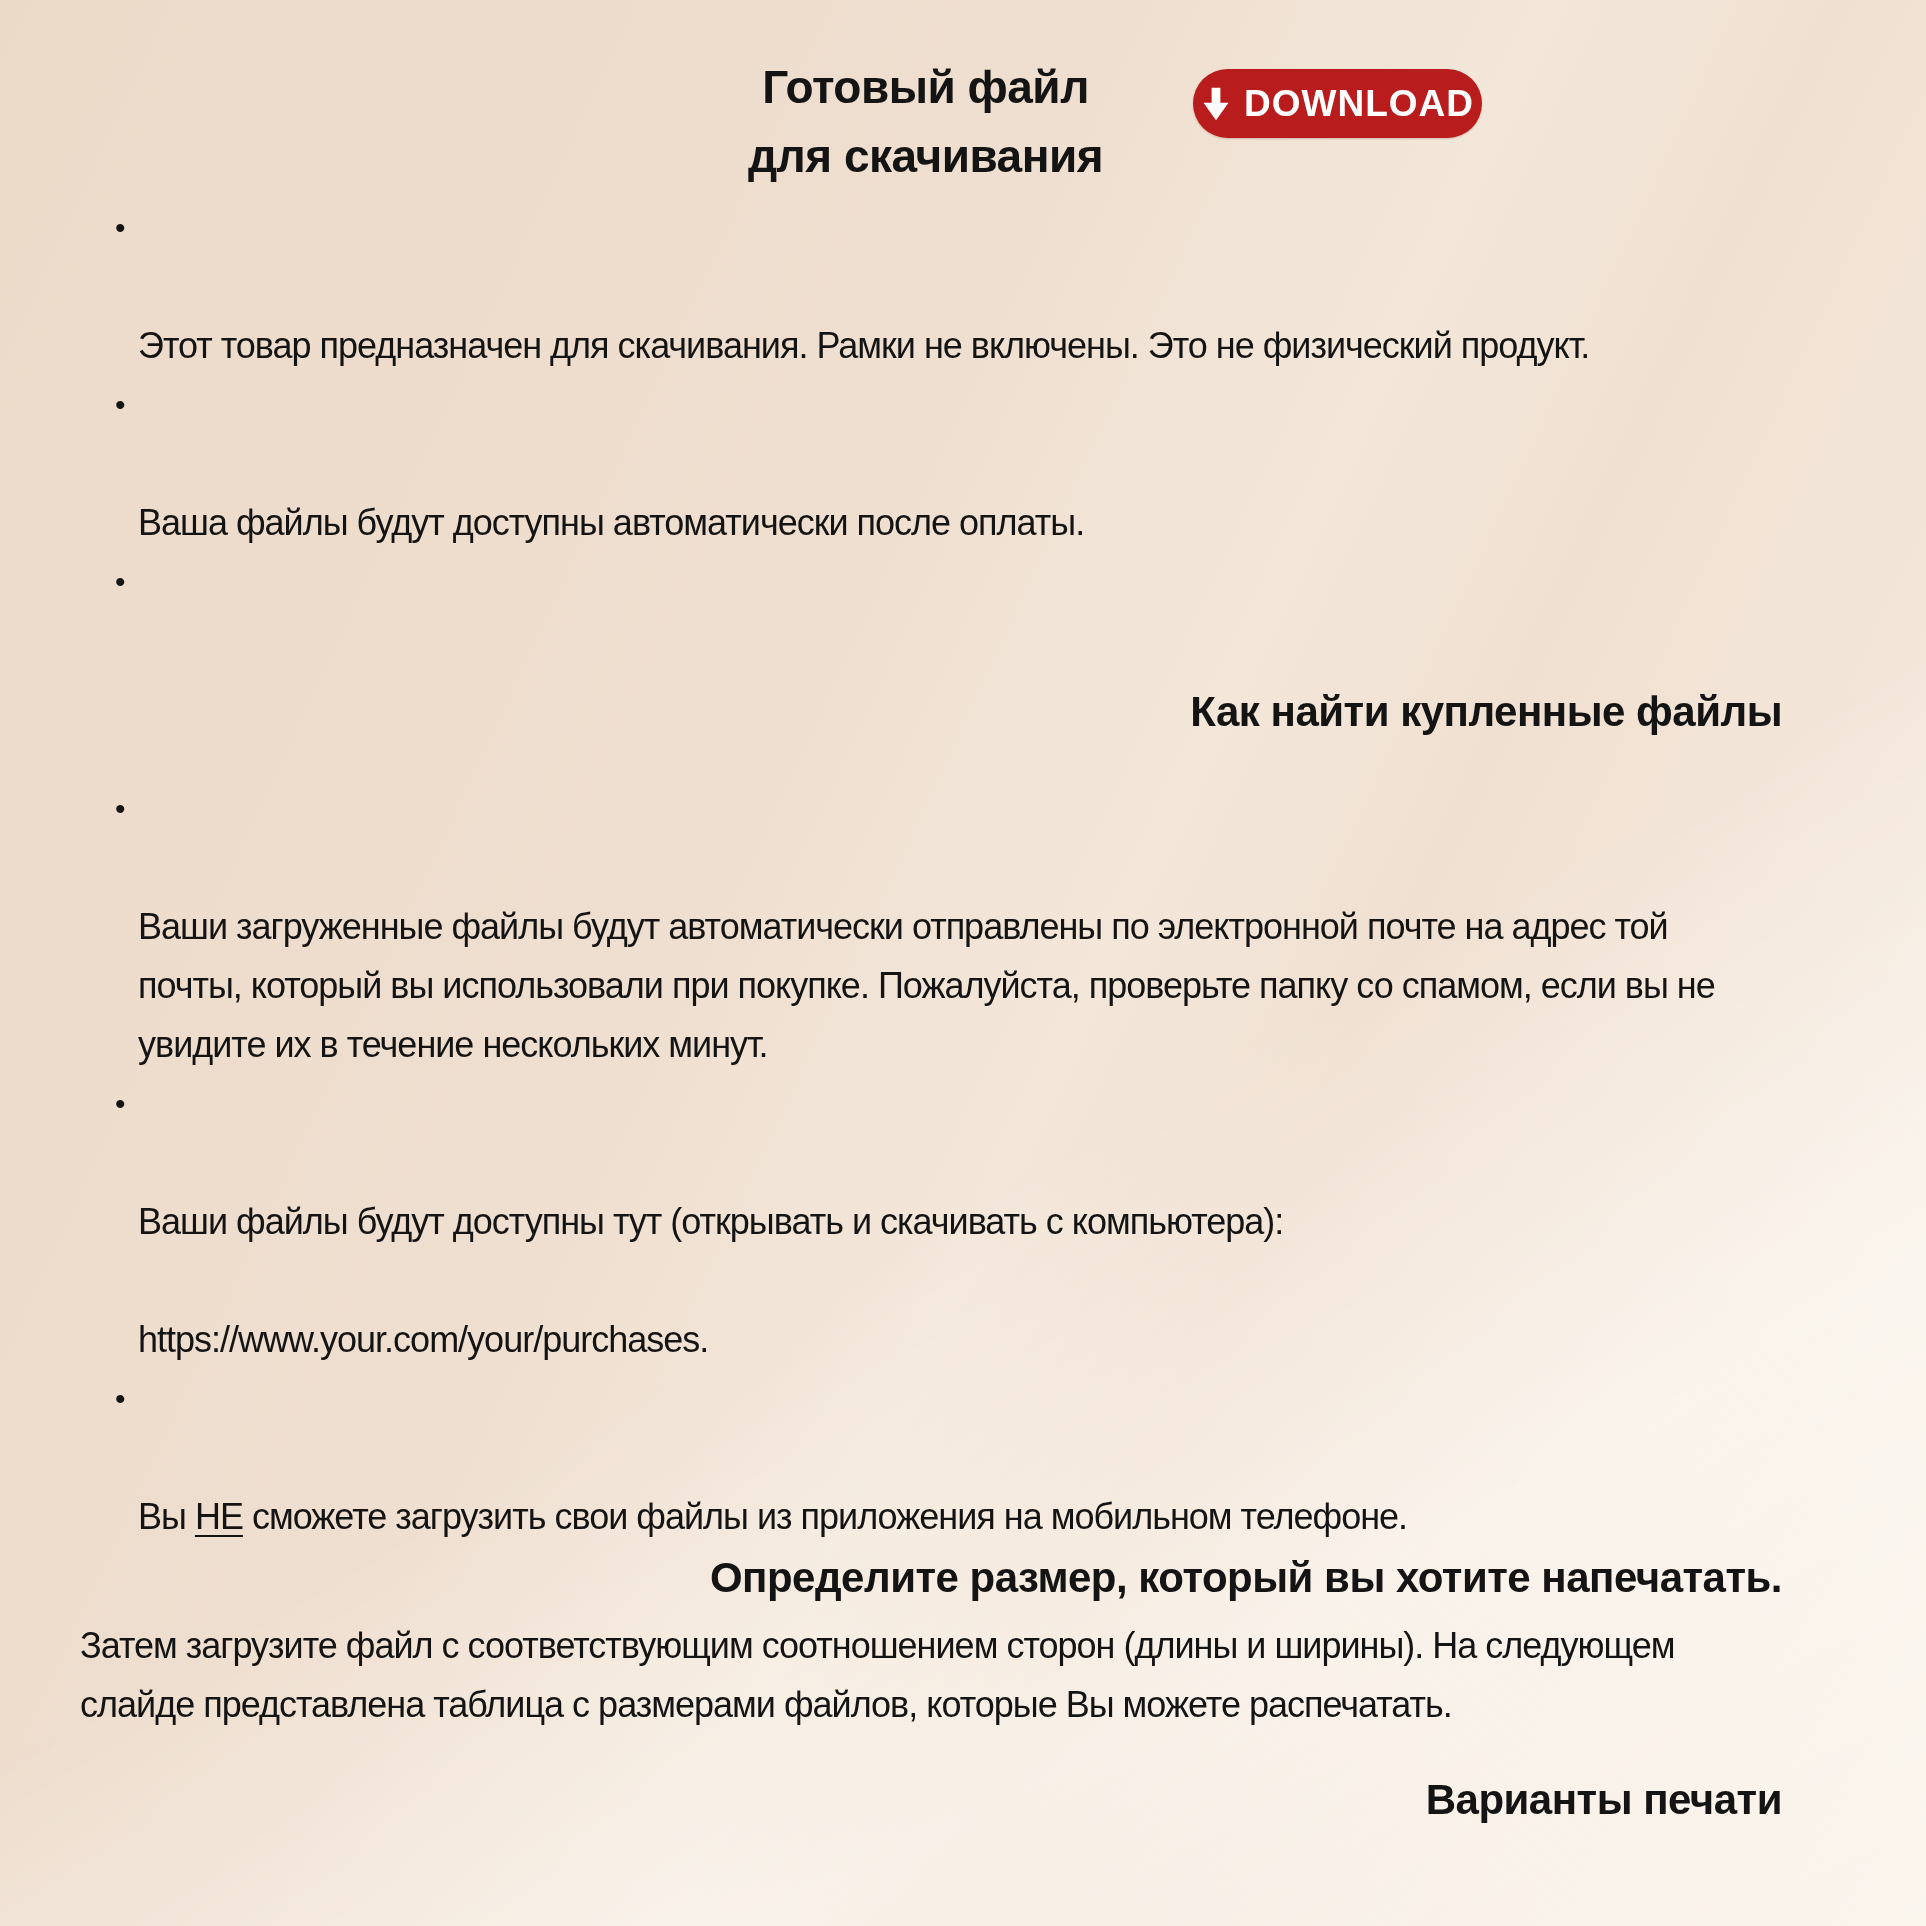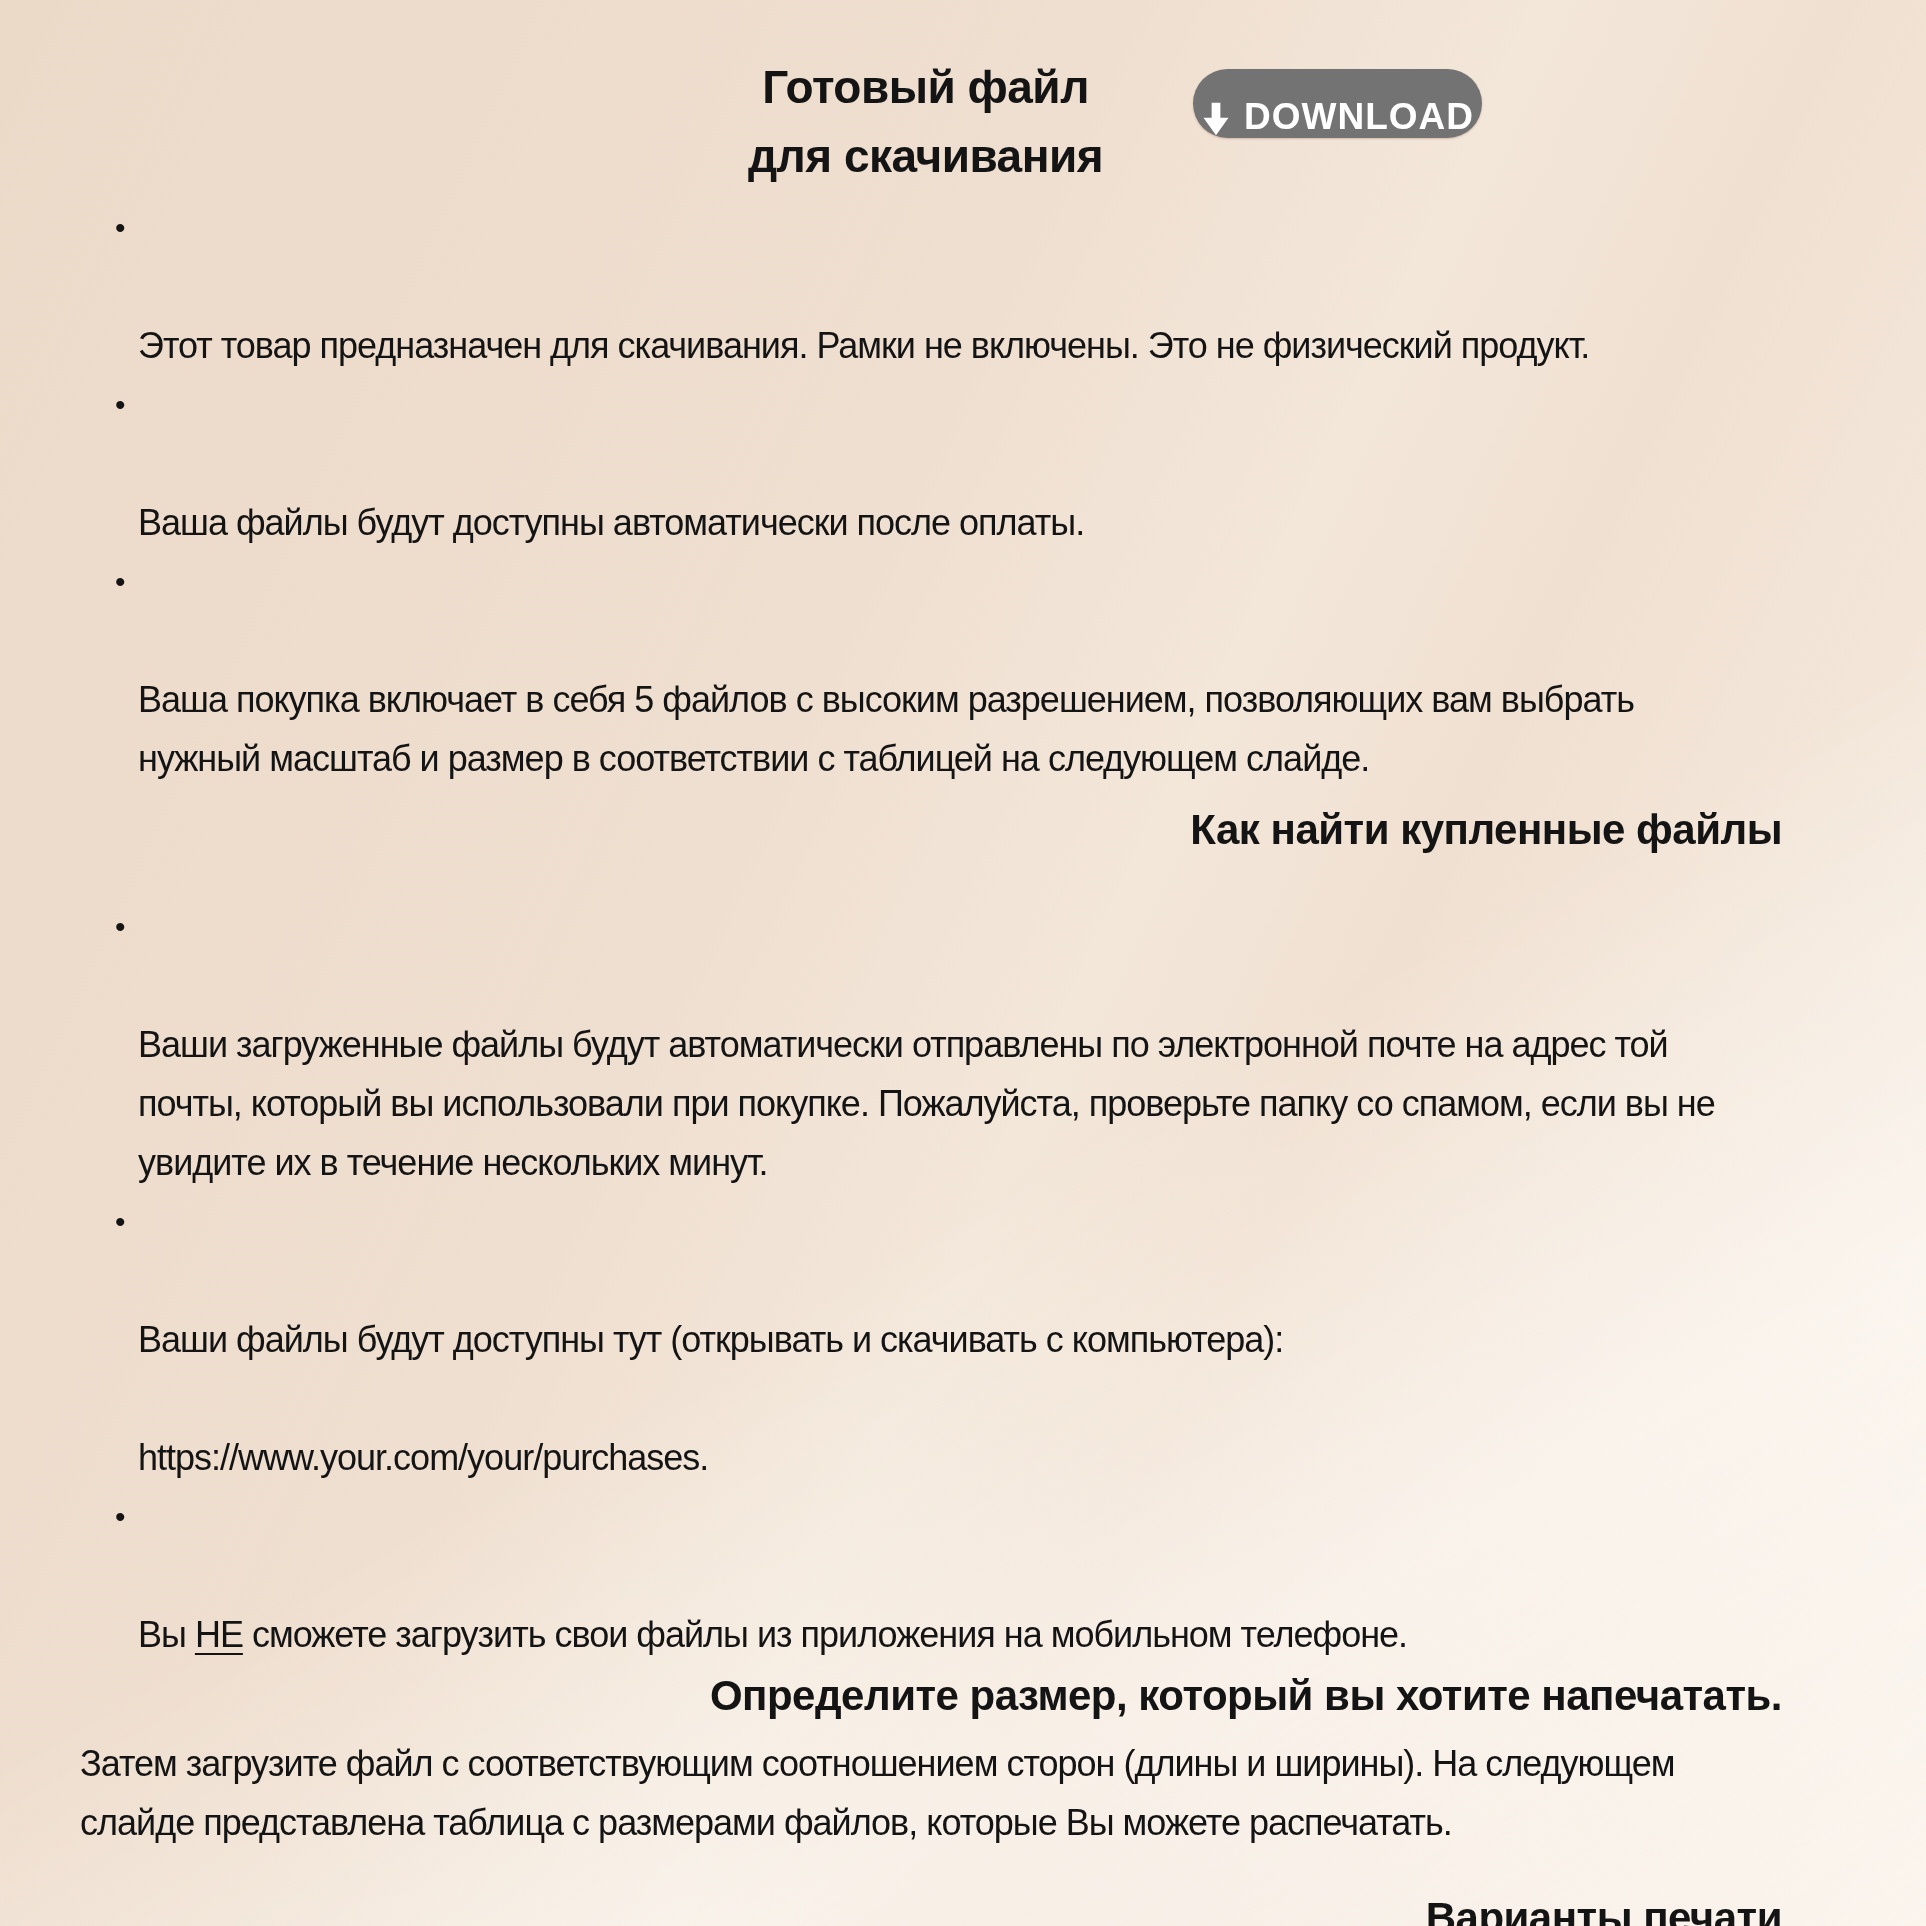--- a/index.html
+++ b/index.html
@@ -34,24 +34,24 @@
     font-weight: 700;
     line-height: 69px;
     letter-spacing: -0.5px;
   }
   .dl-btn {
     position: absolute;
     left: 1124px;
     top: 16px;
     width: 289px;
     height: 69px;
-    background: #737373;
+    background: #b91c1c;
     border-radius: 36px;
     display: flex;
-    align-items: flex-end;
+    align-items: center;
     justify-content: center;
     gap: 13px;
     box-shadow: 0 1px 2px rgba(120,60,40,0.25);
     cursor: pointer;
   }
   .dl-icon svg {
     display: block;
     width: 30px;
     height: 38px;
     fill: #ffffff;
@@ -136,22 +136,20 @@
     <li>
       <span class="dot">•</span>
       <span>Этот товар предназначен для скачивания. Рамки не включены. Это не физический продукт.</span>
     </li>
     <li>
       <span class="dot">•</span>
       <span>Ваша файлы будут доступны автоматически после оплаты.</span>
     </li>
     <li>
       <span class="dot">•</span>
-      <span>Ваша покупка включает в себя 5 файлов с высоким разрешением, позволяющих вам выбрать
-нужный масштаб и размер в соответствии с таблицей на следующем слайде.</span>
     </li>
   </ul>
 
   <h2 class="find-heading">Как найти купленные файлы</h2>
 
   <ul class="blist">
     <li>
       <span class="dot">•</span>
       <span>Ваши загруженные файлы будут автоматически отправлены по электронной почте на адрес той
 почты, который вы использовали при покупке. Пожалуйста, проверьте папку со спамом, если вы не

